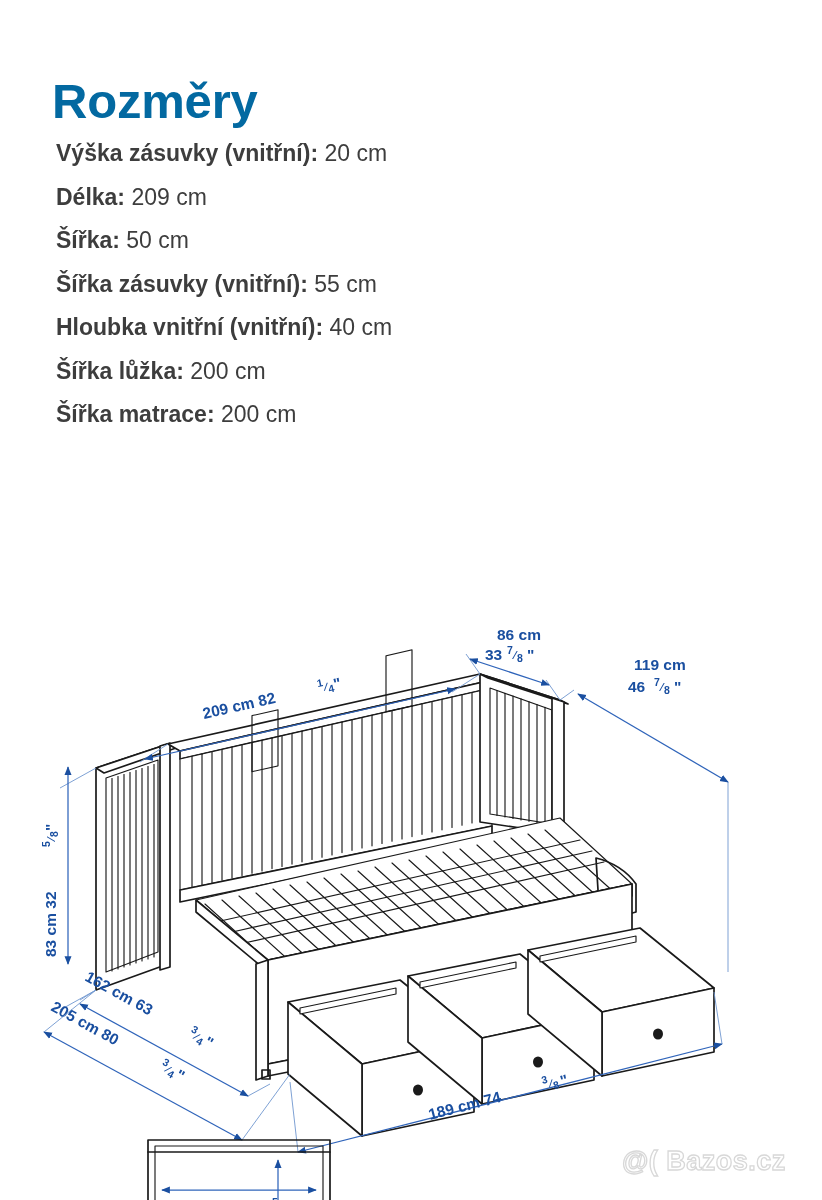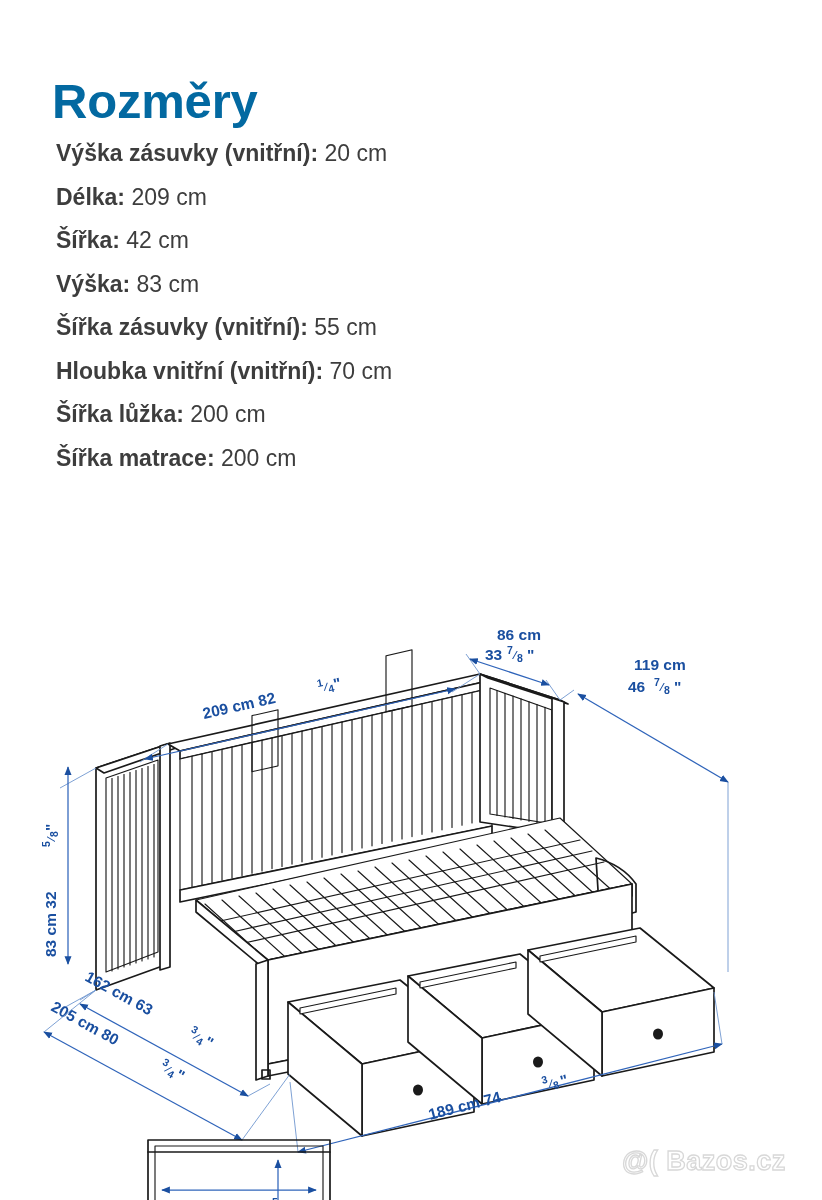--- a/index.html
+++ b/index.html
@@ -90,33 +90,29 @@
   <div class="spec-row">
     <span class="spec-label">Výška zásuvky (vnitřní):</span>
     <span class="spec-value">20 cm</span>
   </div>
   <div class="spec-row">
     <span class="spec-label">Délka:</span>
     <span class="spec-value">209 cm</span>
   </div>
   <div class="spec-row">
     <span class="spec-label">Šířka:</span>
-    <span class="spec-value">42 cm</span>
-  </div>
-  <div class="spec-row">
-    <span class="spec-label">Výška:</span>
-    <span class="spec-value">83 cm</span>
+    <span class="spec-value">50 cm</span>
   </div>
   <div class="spec-row">
     <span class="spec-label">Šířka zásuvky (vnitřní):</span>
     <span class="spec-value">55 cm</span>
   </div>
   <div class="spec-row">
     <span class="spec-label">Hloubka vnitřní (vnitřní):</span>
-    <span class="spec-value">70 cm</span>
+    <span class="spec-value">40 cm</span>
   </div>
   <div class="spec-row">
     <span class="spec-label">Šířka lůžka:</span>
     <span class="spec-value">200 cm</span>
   </div>
   <div class="spec-row">
     <span class="spec-label">Šířka matrace:</span>
     <span class="spec-value">200 cm</span>
   </div>
 </div>

